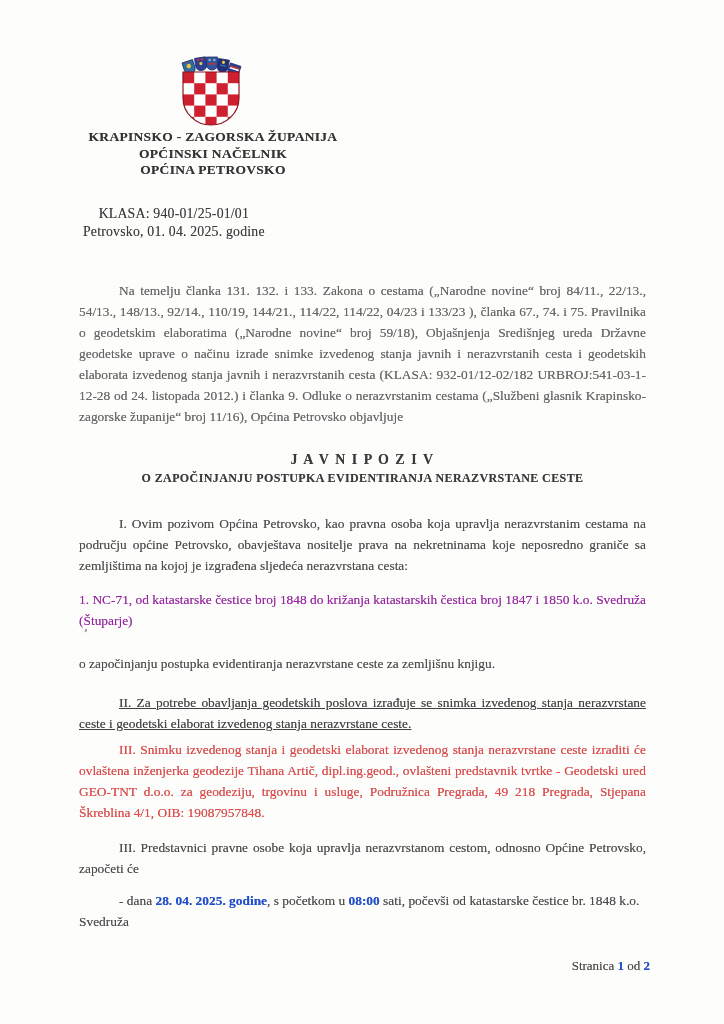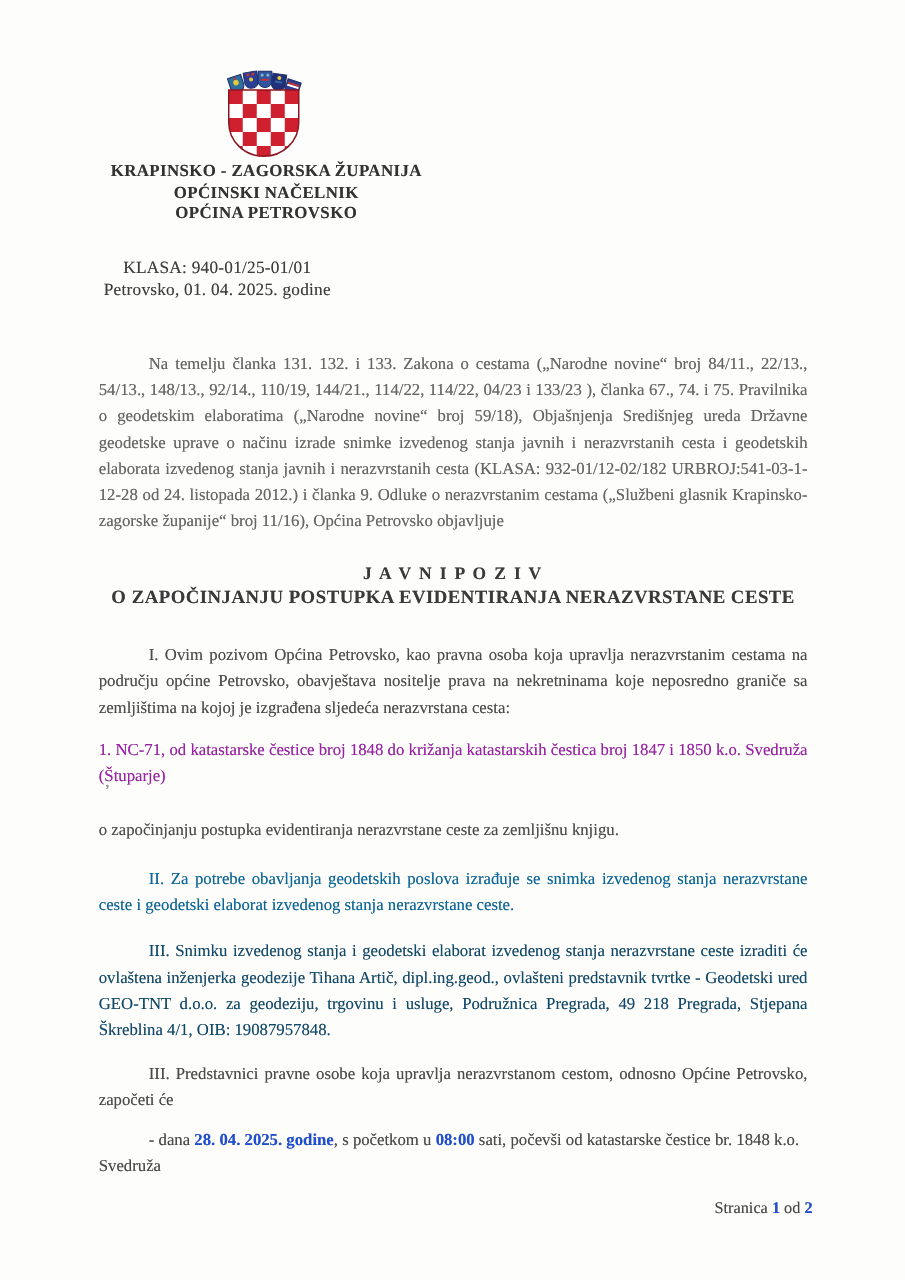--- a/index.html
+++ b/index.html
@@ -40,29 +40,29 @@
   }
   p{margin:0;}
   .just{ text-align:justify; }
   .ind{ text-indent:40px; }
   .intro{ color:#666; margin-top:4px;}
   .doc-title{
     text-align:center; font-weight:bold; color:#3a3a3a;
     margin-top:23px;
   }
   .doc-title .t1{ font-size:14px; letter-spacing:1.5px; line-height:19px; display:block;}
-  .doc-title .t2{ font-size:15px; letter-spacing:.4px; line-height:19px; display:block;}
+  .doc-title .t2{ font-size:12px; letter-spacing:.4px; line-height:19px; display:block;}
   .stray{
     position:absolute; left:5px; top:172px; color:#999; font-size:11px;
   }
   .para-i   { margin-top:25px; color:#4d4d4d;}
   .road-item{ margin-top:13px; color:#a21caf;}
   .purpose  { margin-top:22px; color:#4d4d4d;}
-  .para-ii  { margin-top:18px; color:#0369a1;}
-  .para-iii { margin-top:16px; color:#0c4a6e;}
+  .para-ii  { margin-top:18px; color:#404040;text-decoration:underline;}
+  .para-iii { margin-top:5px; color:#ef4444;}
   .para-iii2{ margin-top:14px; color:#4a4a4a;}
   .date-line{ margin-top:11px; color:#4a4a4a;}
   b{ color:#1d4ed8; }
 
   
   .footer{
     position:absolute; right:74px; bottom:50px;
     font-size:13px; color:#4a4a4a;
   }
 </style>

